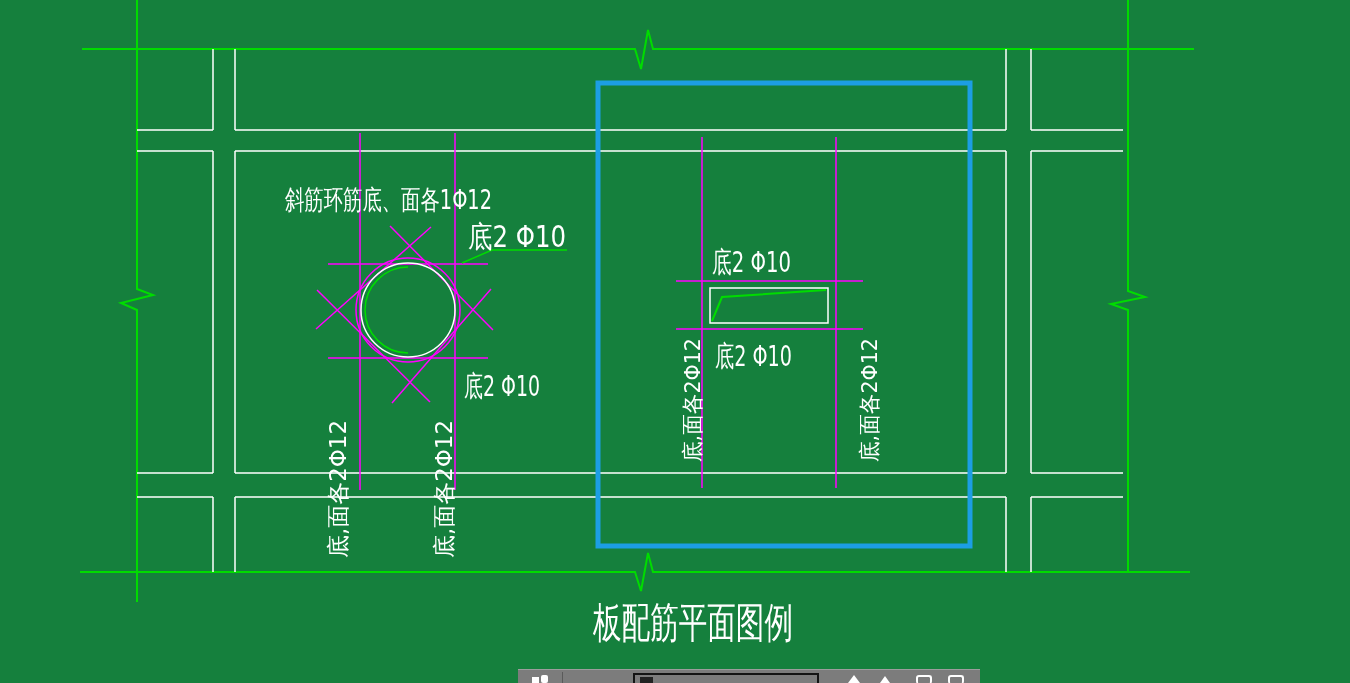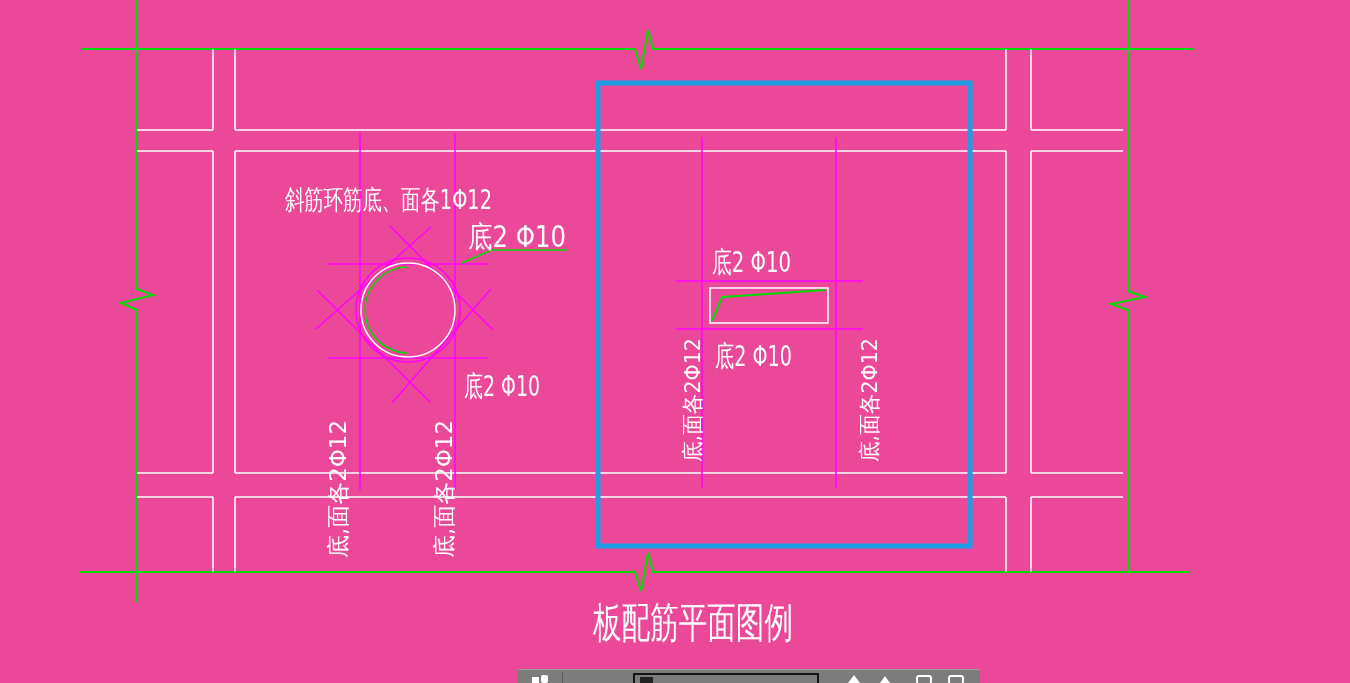--- a/index.html
+++ b/index.html
@@ -1,16 +1,16 @@
 <!DOCTYPE html>
 <html><head>
 <meta charset="utf-8">
 <style>
   html,body{margin:0;padding:0;background:#000;width:1350px;height:683px;overflow:hidden;}
-  #stage{position:relative;width:1350px;height:683px;background:#ec4899;
+  #stage{position:relative;width:1350px;height:683px;background:#15803d;
          font-family:"DejaVu Sans",sans-serif;}
   #cad{position:absolute;left:0;top:0;}
   text{fill:#fff;}
   
   #taskbar{position:absolute;left:518px;top:669px;width:462px;height:14px;
            background:#7c7c7c;border-top:1px solid #9d9d9d;box-sizing:border-box;}
   .tb-abs{position:absolute;}
   #tb-glyph{left:14px;top:5px;width:16px;height:8px;}
   #tb-glyph .b1{position:absolute;left:0;top:2px;width:7px;height:6px;background:#fff;}
   #tb-glyph .b2{position:absolute;left:9px;top:0;width:7px;height:8px;background:#fff;border-radius:2px;}

